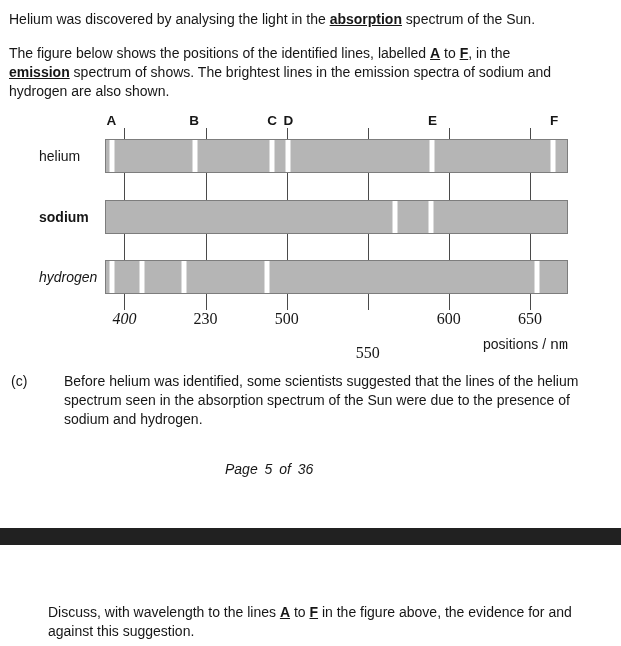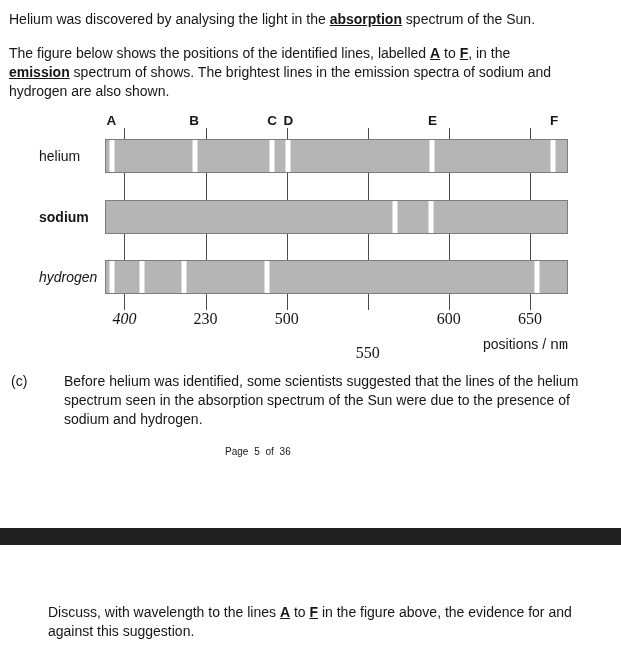--- a/index.html
+++ b/index.html
@@ -24,21 +24,21 @@
                font-family:"Liberation Serif", serif; font-size:16px; line-height:16px; }
   .rowlabel { position:absolute; left:39px; font-size:14px; line-height:18px; }
   .xlabel { position:absolute; top:223px; right:53px; font-size:14px; line-height:17px; }
   .xlabel .serif { font-family:Liberation Mono, monospace; font-size:15px; }
 
   
   .p1 { left:9px;  top:10px; }
   .p2 { left:9px;  top:44px; }
   .partc-label { position:absolute; left:11px; top:372px; font-size:14px; line-height:19px; margin:0; }
   .partc-body  { left:48px; top:372px;margin-left:16px; }
-  .footer { position:absolute; left:225px; top:442px; font-size:10px; line-height:19px; word-spacing:3px; margin:0; }
+  .footer { position:absolute; left:225px; top:460px; font-size:14px; line-height:19px; word-spacing:3px; margin:0;font-style:italic; }
   .sepbar { position:absolute; left:0; top:528px; width:621px; height:17px; background:#212121; }
   .question { left:48px; top:603px; }
 </style>
 </head>
 <body>
 
 <p class="para p1"><span>Helium was discovered by analysing the light in the </span><span class="b">absorption</span><span> spectrum of the Sun.</span></p>
 <p class="para p2"><span>The figure below shows the positions of the identified lines, labelled </span><span class="b">A</span><span> to </span><span class="b">F</span><span>, in the
 </span><span class="b">emission</span><span> spectrum of shows. The brightest lines in the emission spectra of sodium and
 hydrogen are also shown.</span></p>

